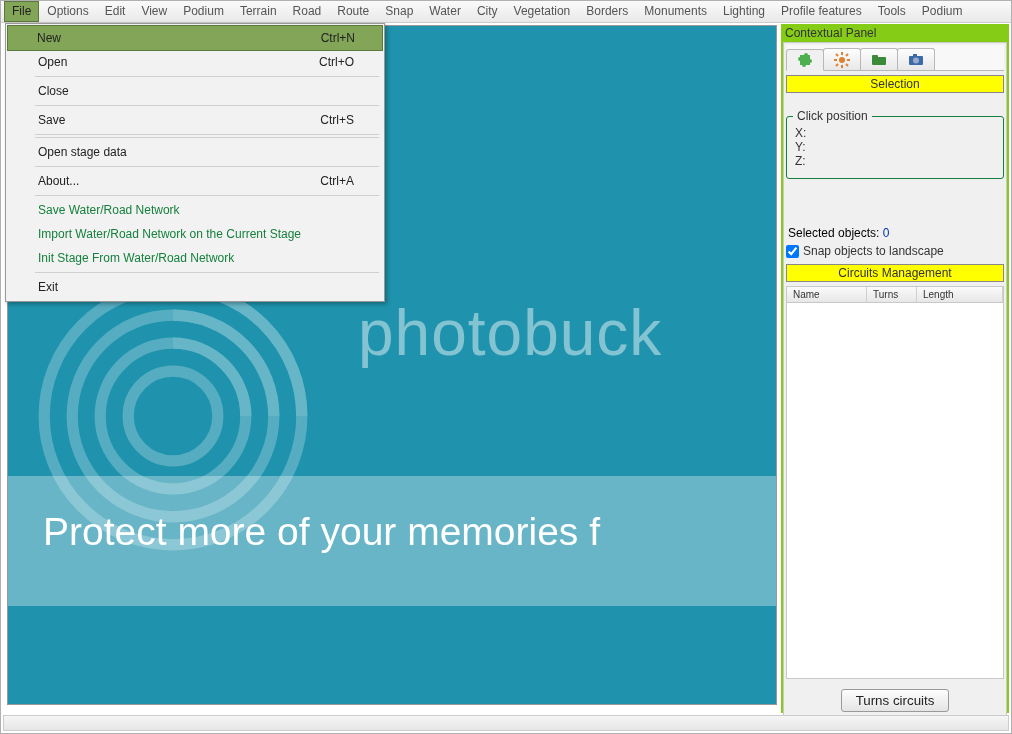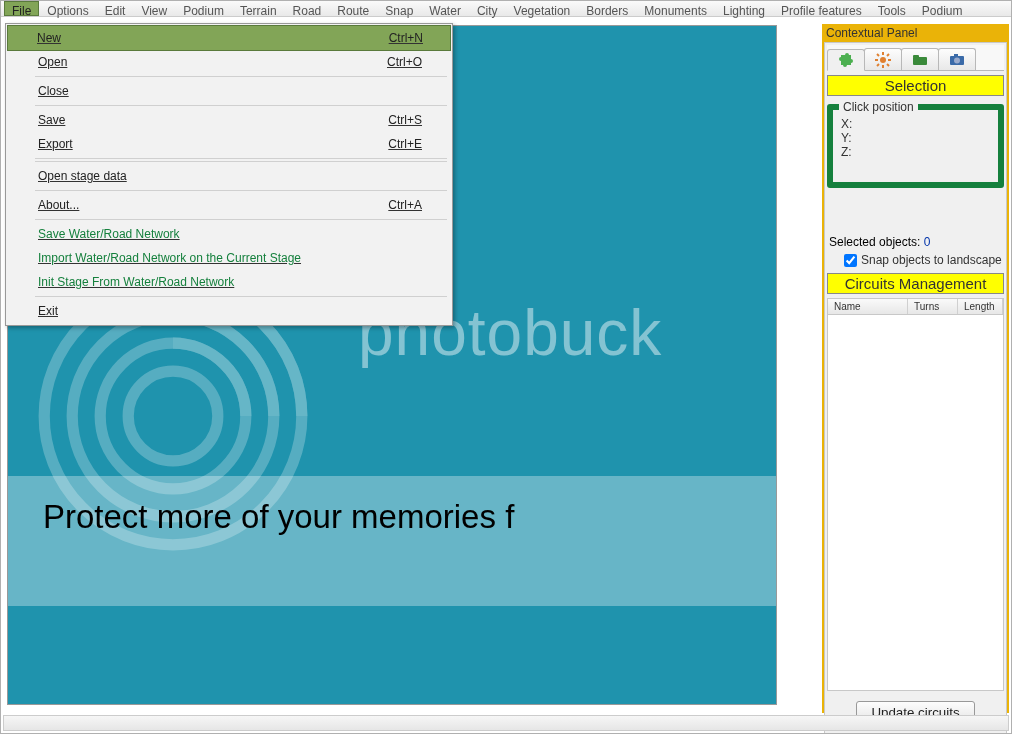--- a/index.html
+++ b/index.html
@@ -1,48 +1,48 @@
 <!DOCTYPE html>
 <html><head>
 <meta charset="utf-8">
 <style>
   * { box-sizing: border-box; }
   html, body { margin:0; padding:0; font-family: "Segoe UI", Tahoma, sans-serif; font-size:12px; color:#333; }
   body { width:1012px; height:734px; background:#fff; overflow:hidden; position:relative; border:1px solid #b0b0b0;}
   
-  .menubar { position:absolute; top:0; left:0; right:0; height:16px; background:linear-gradient(#fafafa,#e9e9e9); border-bottom:1px solid #ccc; display:flex; align-items:stretch; padding:0 3px;}
+  .menubar { position:absolute; top:0; left:0; right:0; height:22px; background:linear-gradient(#fafafa,#e9e9e9); border-bottom:1px solid #ccc; display:flex; align-items:stretch; padding:0 3px;}
   .menubar-item { padding:3px 8px; color:#555; cursor:default;}
   .menubar-item.active { background:#82a557; border:1px solid #5a7a3c; padding:2px 7px; color:#222;}
   
   .viewport { position:absolute; top:24px; left:6px; width:770px; height:680px; background:#1f93ad; border:1px solid #999; overflow:hidden;}
   .watermark-circle { position:absolute; left:25px; top:250px; width:280px; height:280px; opacity:0.35;}
   .watermark-circle svg { width:100%; height:100%;}
   .watermark-text { position:absolute; left:350px; top:270px; font-size:64px; font-weight:300; color:rgba(255,255,255,0.45); letter-spacing:1px; white-space:nowrap;}
   .banner-strip { position:absolute; left:0; right:0; top:450px; height:130px; background:rgba(255,255,255,0.32);}
-  .banner-text { position:absolute; left:35px; top:472px; font-size:33px; color:#000000; font-weight:400; white-space:nowrap;}
-  
-  .dropdown { position:absolute; top:22px; left:4px; width:448px; background:#f2f2f2; border:1px solid #999; box-shadow:2px 2px 4px rgba(0,0,0,0.3); z-index:20; padding:2px;text-decoration:underline;}
+  .banner-text { position:absolute; left:35px; top:484px; font-size:39px; color:#ffffff; font-weight:400; white-space:nowrap;}
+  
+  .dropdown { position:absolute; top:22px; left:4px; width:380px; background:#f2f2f2; border:1px solid #999; box-shadow:2px 2px 4px rgba(0,0,0,0.3); z-index:20; padding:2px;}
   .dropdown-row { display:flex; justify-content:space-between; padding:5px 28px 5px 30px; color:#222; cursor:default;}
   .dropdown-row.highlight { background:#82a557; border:1px solid #5a7a3c; margin:-1px; padding:5px 27px 5px 29px;}
   .dropdown-row.disabled { color:#15803d;}
   .dropdown-sep { height:1px; background:#d0d0d0; margin:2px 3px 2px 27px;}
   
-  .sidepanel { position:absolute; top:23px; right:2px; width:187px; bottom:20px; background:#eab308; }
+  .sidepanel { position:absolute; top:23px; right:2px; width:228px; bottom:20px; background:#84cc16; }
   .sidepanel-title { padding:2px 4px; color:#333;}
   .sidepanel-inner { border:1px solid #c8c8c8; margin:0 2px; background:#f0f0f0; padding:2px;}
   .tabbar { display:flex; gap:0px; background:#f8f8f8; border-bottom:1px solid #b8b8b8; padding-top:3px;}
   .tab { width:38px; height:22px; display:flex; align-items:center; justify-content:center; border:1px solid #b8b8b8; border-bottom:none; background:linear-gradient(#fdfdfd,#e8e8e8); margin-right:-1px; border-radius:3px 3px 0 0;}
   .tab.active { background:#f0f0f0; border-bottom:1px solid #f0f0f0; position:relative; top:1px;}
   
-  .yellow-hdr { background:#ffff00; border:1px solid #888; text-align:center; padding:1px 0; margin:4px 0; font-size:15px;}
-  .click-box { border:6px solid #15803d; border-radius:3px; padding:3px 6px 23px 6px; margin:4px 0; background:#f0f0f0;}
+  .yellow-hdr { background:#ffff00; border:1px solid #888; text-align:center; padding:1px 0; margin:4px 0; font-size:12px;}
+  .click-box { border:1px solid #15803d; border-radius:3px; padding:3px 6px 10px 6px; margin:16px 0; background:#f0f0f0;}
   .click-box legend { padding:0 4px; color:#333;}
   .coord-line { padding:0 2px; color:#333;}
   .sel-line { padding:2px 2px; color:#000;margin-top:45px;}
-  .chk-line { display:flex; align-items:center; gap:4px; padding:2px 0;margin-left:17px;}
+  .chk-line { display:flex; align-items:center; gap:4px; padding:2px 0;}
   .chk-line input { margin:0;}
   
   .grid-hdr { display:flex; background:linear-gradient(#fafafa,#e7e7e7); border:1px solid #c8c8c8; font-size:10px;}
   .grid-hdr > div { padding:2px 6px; border-right:1px solid #d0d0d0;}
   .grid-body { height:376px; background:#fff; border:1px solid #c8c8c8; border-top:none;}
   
   .update-btn { display:block; margin:10px auto; padding:3px 14px; background:linear-gradient(#fdfdfd,#e4e4e4); border:1px solid #999; border-radius:3px; color:#222;}
   
   .statusbar { position:absolute; left:2px; right:2px; bottom:2px; height:16px; background:linear-gradient(#f6f6f6,#e6e6e6); border:1px solid #ccc;}
   
@@ -103,24 +103,20 @@
     <div class="dropdown-sep"></div>
     <div class="dropdown-row">
       <span>Close</span>
       <span></span>
     </div>
     <div class="dropdown-sep"></div>
     <div class="dropdown-row">
       <span>Save</span>
       <span>Ctrl+S</span>
     </div>
-    <div class="dropdown-row">
-      <span>Export</span>
-      <span>Ctrl+E</span>
-    </div>
     <div class="dropdown-sep"></div>
     <div class="dropdown-sep"></div>
     <div class="dropdown-row">
       <span>Open stage data</span>
       <span></span>
     </div>
     <div class="dropdown-sep"></div>
     <div class="dropdown-row">
       <span>About...</span>
       <span>Ctrl+A</span>
@@ -213,17 +209,17 @@
 
     <div class="yellow-hdr">Circuits Management</div>
 
     <div class="grid-hdr">
       <div style="flex:0 0 80px">Name</div>
       <div style="flex:0 0 50px">Turns</div>
       <div style="flex:1">Length</div>
     </div>
     <div class="grid-body"></div>
 
-    <button class="update-btn">Update circuits</button>
+    <button class="update-btn">Turns circuits</button>
   </div>
 </div>
 
 <div class="statusbar"></div>
 
 </body></html>

